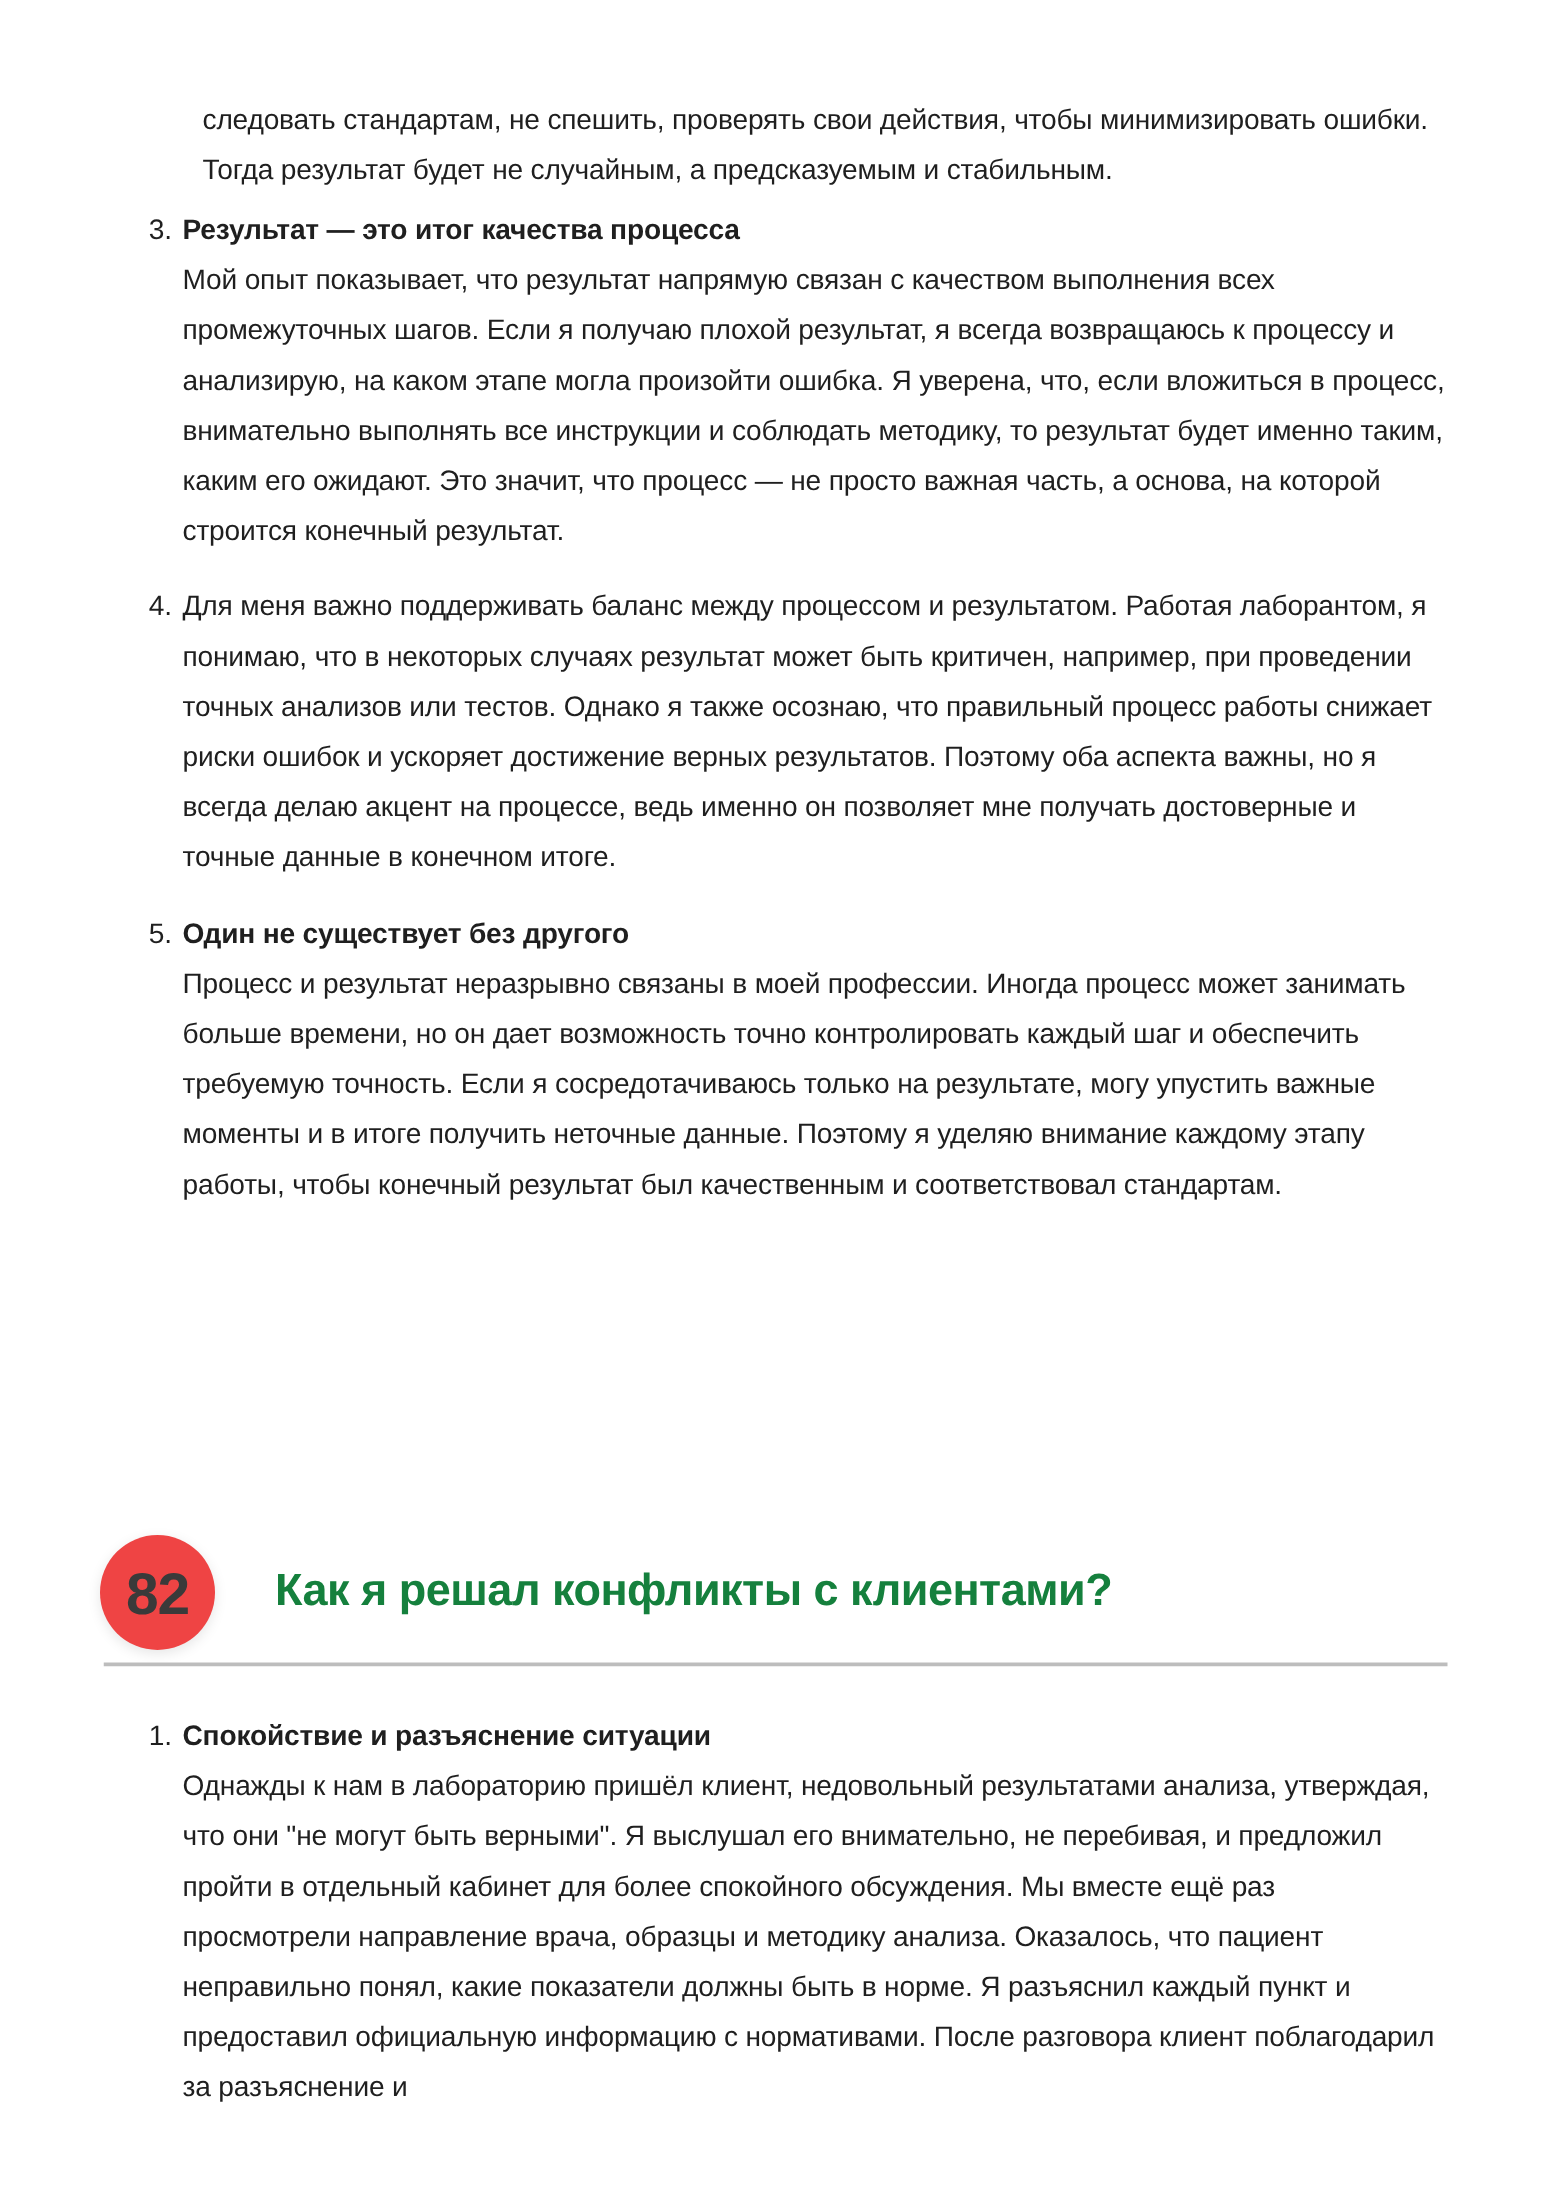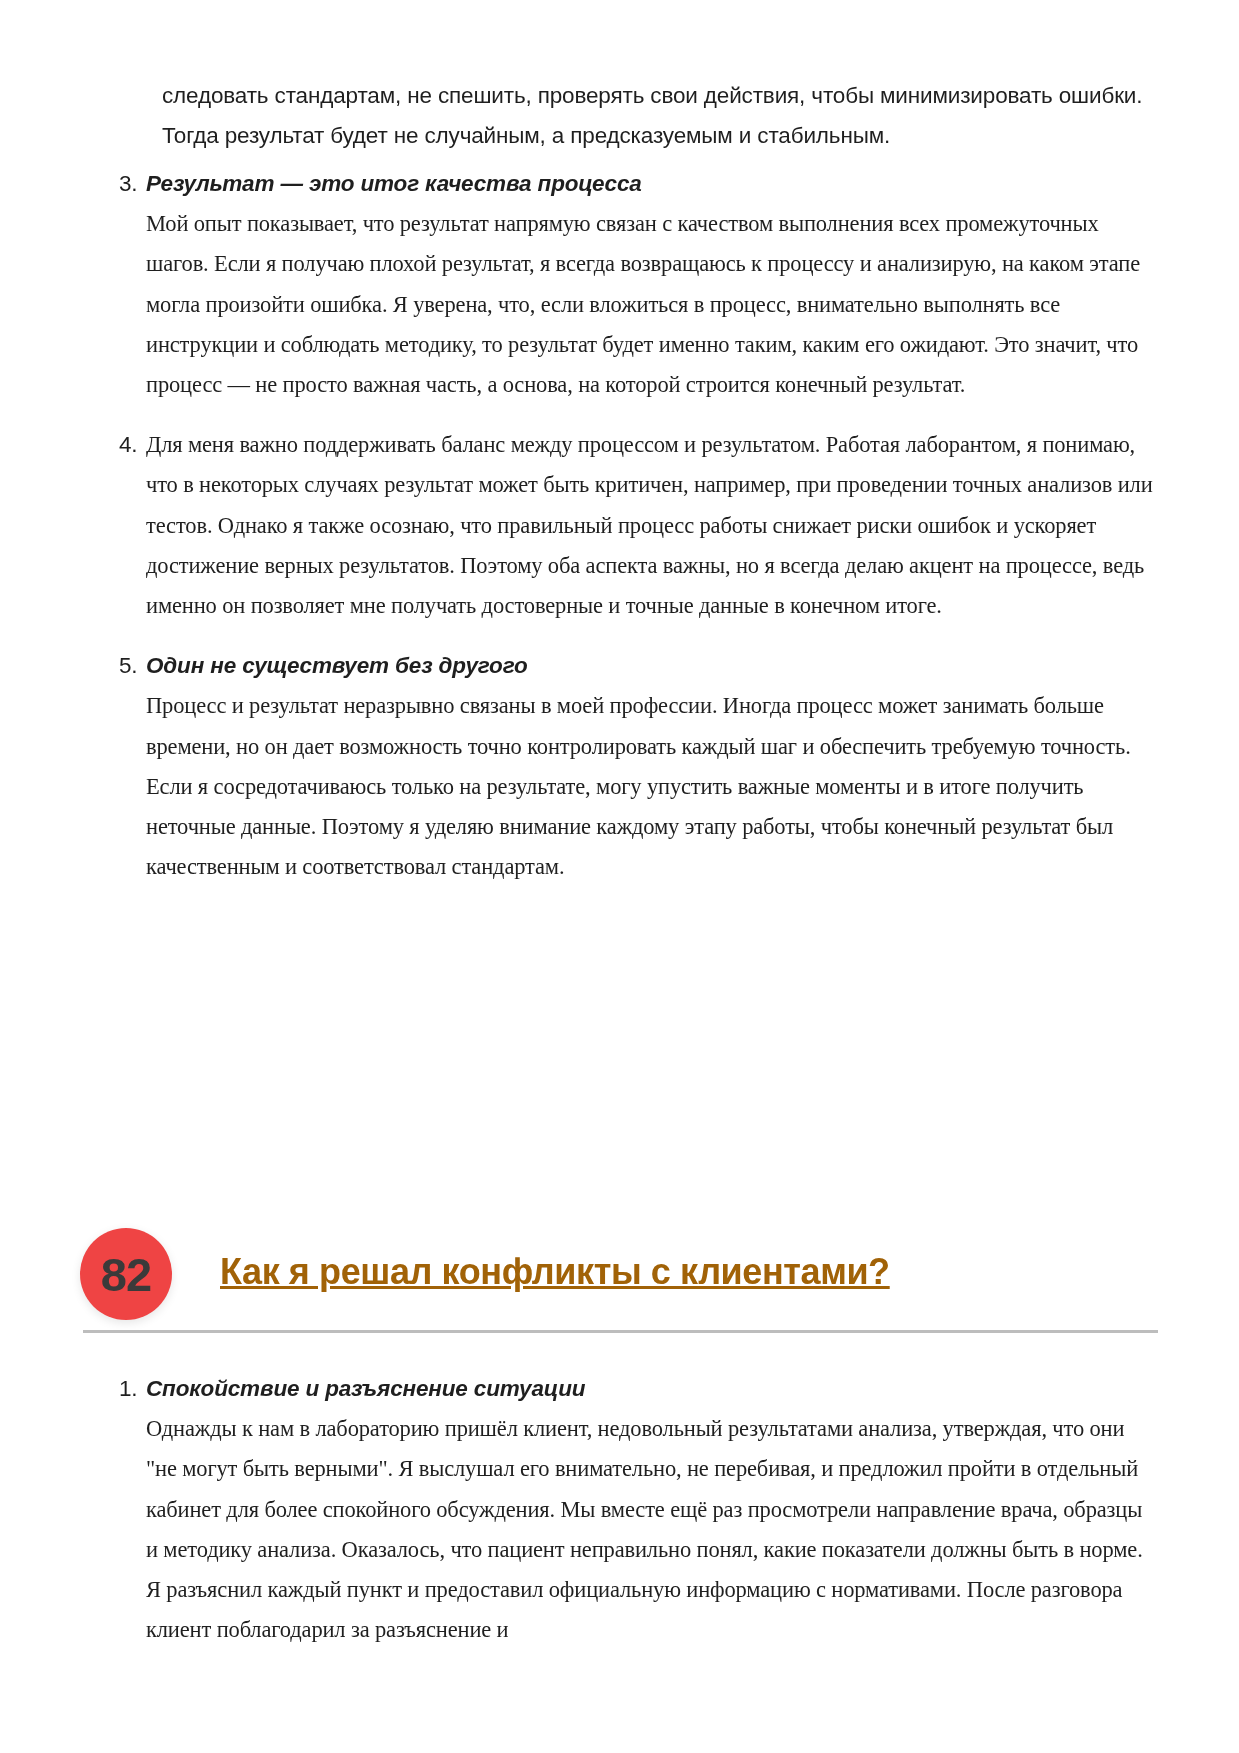--- a/index.html
+++ b/index.html
@@ -47,26 +47,24 @@
       padding-left: 27px;
     }
     .item-num {
       position: absolute;
       left: 0;
       top: 0;
     }
     .item-title {
       font-weight: bold;
       display: block;
-      font-style: italic;
     }
     .item-body {
       display: block;
       margin: 0;
-      font-family: Liberation Serif, serif;
     }
     .list-a { top: 164px; }
     .list-b { top: 1369px; }
 
     .section-header {
       position: absolute;
       left: 78px;
       top: 1228px;
       width: 1085px;
       height: 110px;
@@ -90,23 +88,22 @@
       letter-spacing: -1px;
     }
     .section-title {
       position: absolute;
       left: 142px;
       top: 20px;
       margin: 0;
       font-size: 36px;
       line-height: 48px;
       font-weight: bold;
-      color: #a16207;
+      color: #15803d;
       letter-spacing: -0.4px;
-      text-decoration: underline;
     }
     .section-rule {
       position: absolute;
       left: 5px;
       top: 102px;
       width: 1075px;
       height: 3px;
       background: #bdbdbd;
       border: none;
       margin: 0;

